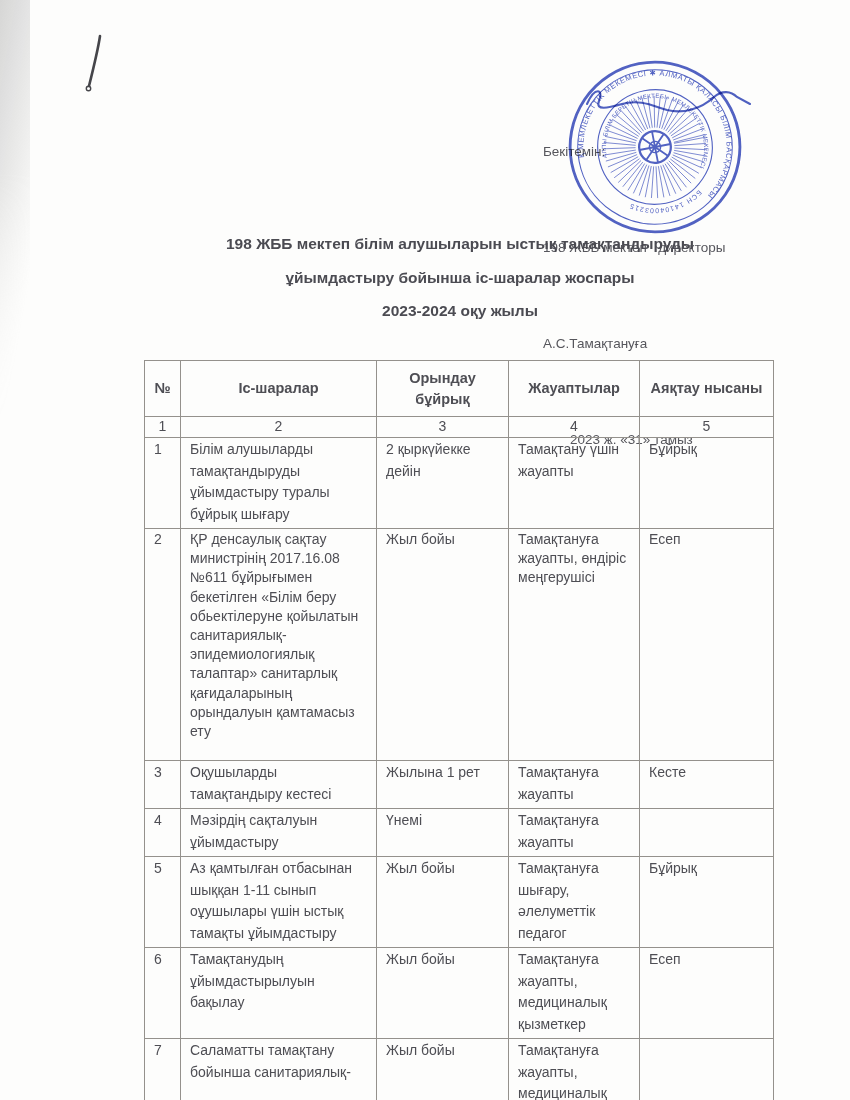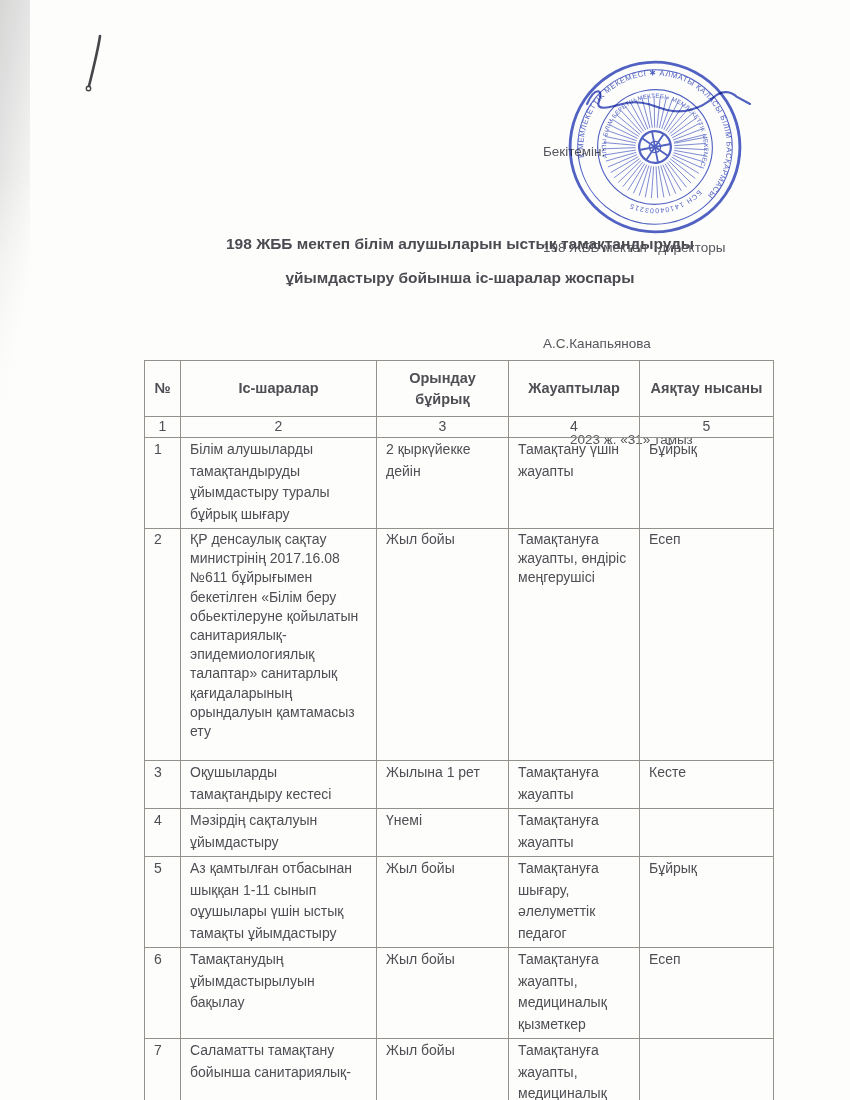--- a/index.html
+++ b/index.html
@@ -64,21 +64,21 @@
   <div class="scan-edge"></div>
 
   <svg class="pen-mark" viewBox="0 0 34 70">
     <path d="M 22,8 C 20,22 15,42 11,58" fill="none" stroke="#45454a" stroke-width="2.6" stroke-linecap="round"></path>
     <circle cx="10.5" cy="60.5" r="2.2" fill="none" stroke="#45454a" stroke-width="1.4"></circle>
   </svg>
 
   <div class="approval">
     <div class="l1">Бекітемін:</div>
     <div class="l2">198 ЖББ мектеп   директоры</div>
-    <div class="l3">А.С.Канапьянова</div>
+    <div class="l3">А.С.Тамақтануға</div>
     <div class="l4">2023 ж. «31» тамыз</div>
   </div>
 
   <svg class="stamp" viewBox="0 0 176 176">
     <defs>
       <path id="tp-outer" d="M 18,88 a 70,70 0 1,1 140,0 a 70,70 0 1,1 -140,0"></path>
       <path id="tp-inner" d="M 40,88 a 48,48 0 1,1 96,0 a 48,48 0 1,1 -96,0"></path>
       <path id="tp-bsn" d="M 28,88 a 60,60 0 1,1 120,0 a 60,60 0 1,1 -120,0"></path>
     </defs>
     <g fill="none" stroke="#4355c0">
@@ -154,20 +154,21 @@
     </text>
   </svg>
 
   <svg class="signature" viewBox="0 0 215 110">
     <path d="M 35,46 c 8,-18 17,-15 12,-3 c -4,10 9,7 23,3 c 18,-5 31,2 45,6 c 16,4 34,-1 47,-13 c 8,-7 17,-6 23,0 l 13,7" fill="none" stroke="#3c50bd" stroke-width="2.1" stroke-linecap="round" opacity=".9"></path>
   </svg>
 
   <div class="title">
     <div>198 ЖББ мектеп білім алушыларын ыстық тамақтандыруды</div>
     <div>ұйымдастыру бойынша іс-шаралар жоспары</div>
+    <div>2023-2024 оқу жылы</div>
   </div>
 
   <table class="doc">
     <colgroup>
       <col style="width:36px">
         <col style="width:196px">
         <col style="width:132px">
       <col style="width:131px">
         <col style="width:134px">
     </colgroup>

